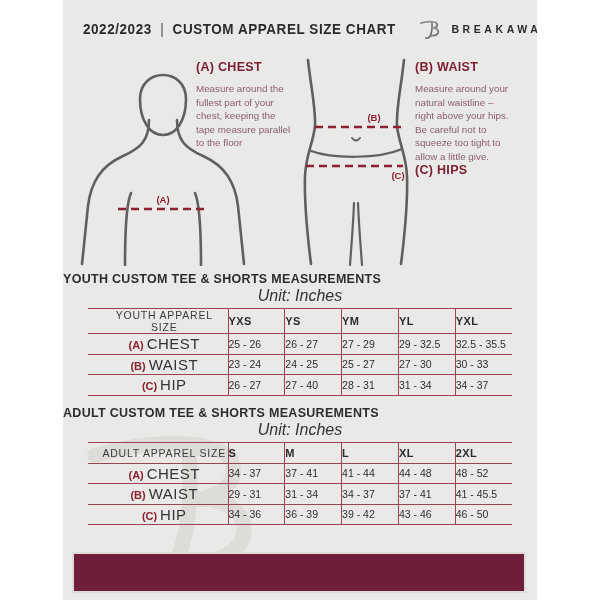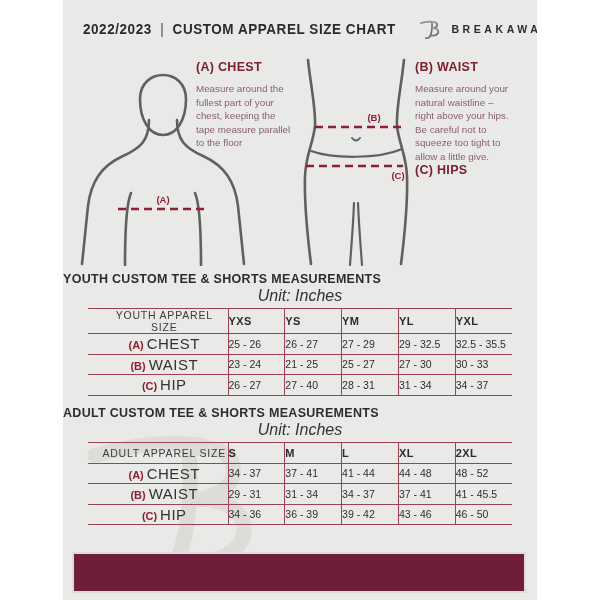--- a/index.html
+++ b/index.html
@@ -160,21 +160,21 @@
             <td class="c0"><span class="pfx">(A)</span> <span class="rlabel">CHEST</span></td>
             <td>25 - 26</td>
             <td>26 - 27</td>
             <td>27 - 29</td>
             <td>29 - 32.5</td>
             <td>32.5 - 35.5</td>
           </tr>
           <tr>
             <td class="c0"><span class="pfx">(B)</span> <span class="rlabel">WAIST</span></td>
             <td>23 - 24</td>
-            <td>21 - 25</td>
+            <td>24 - 25</td>
             <td>25 - 27</td>
             <td>27 - 30</td>
             <td>30 - 33</td>
           </tr>
           <tr>
             <td class="c0"><span class="pfx">(C)</span> <span class="rlabel">HIP</span></td>
             <td>26 - 27</td>
             <td>27 - 40</td>
             <td>28 - 31</td>
             <td>31 - 34</td>

